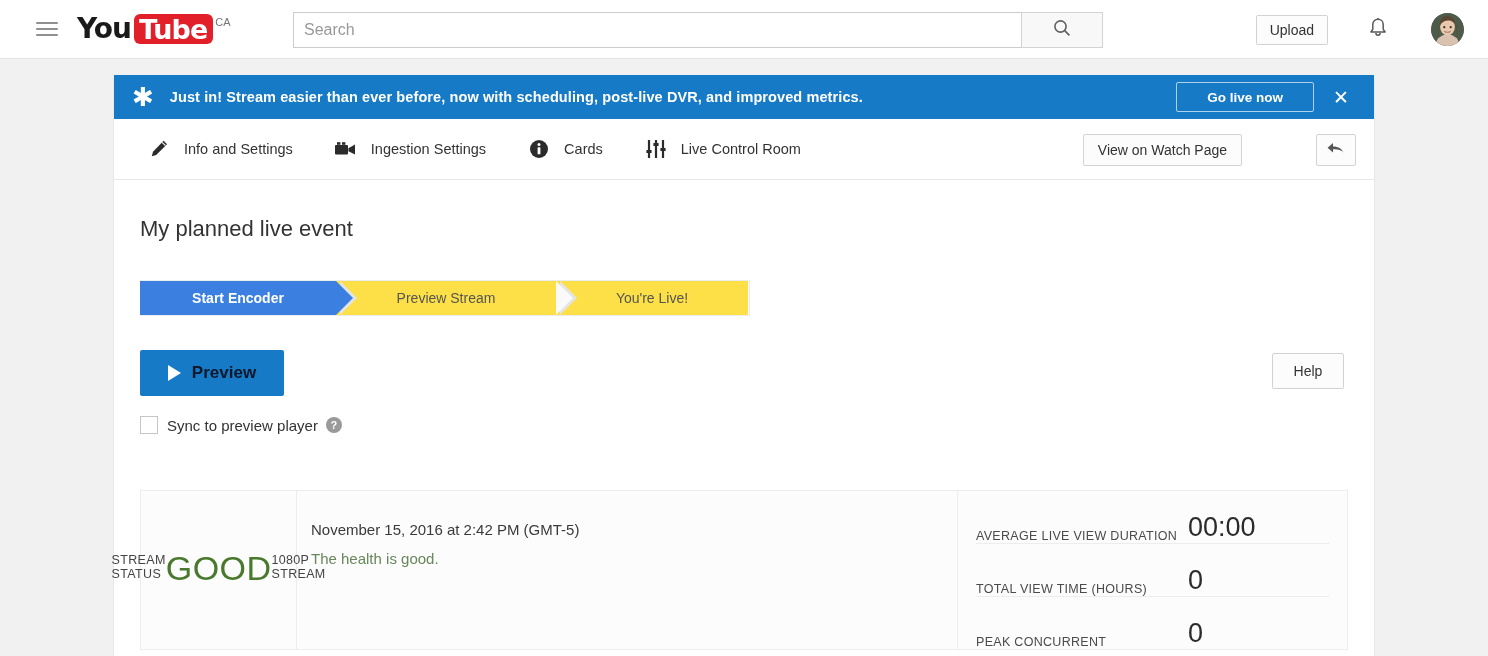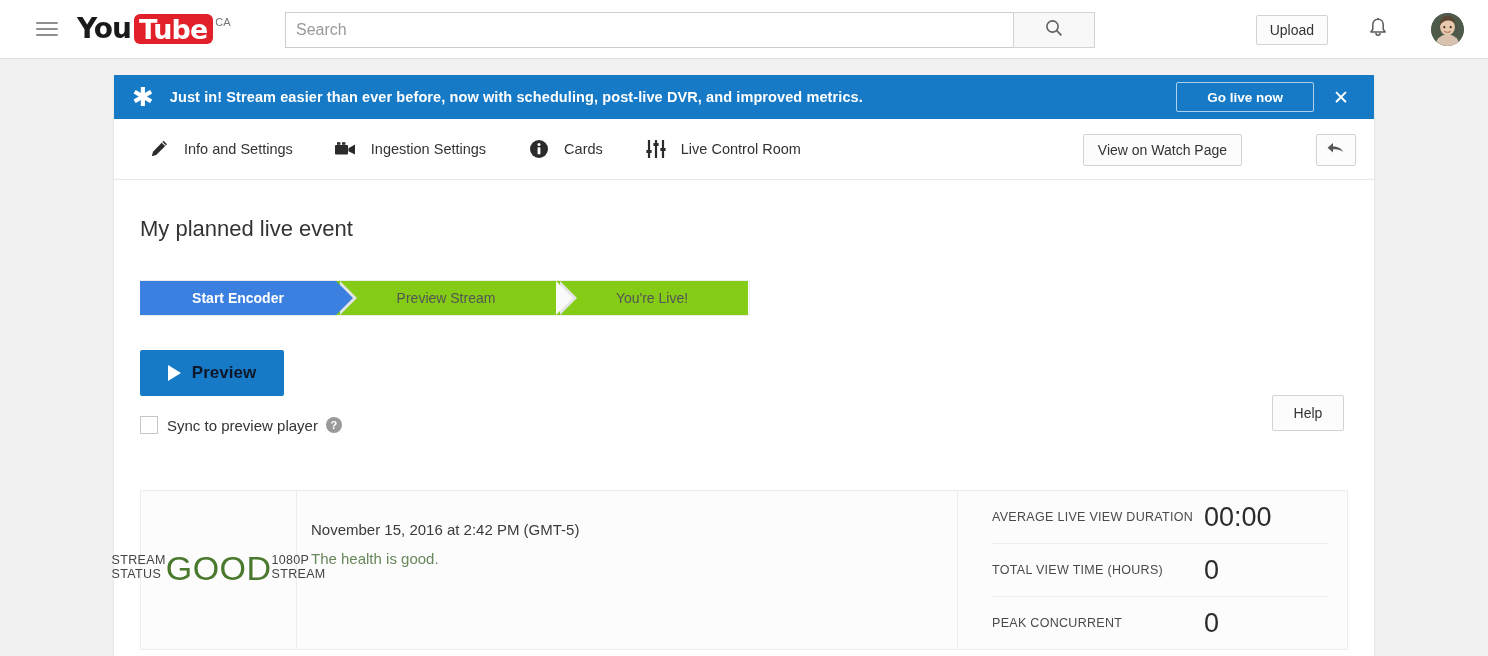--- a/index.html
+++ b/index.html
@@ -59,21 +59,21 @@
   }
   .logo-country {
     font-size: 11px;
     color: #767676;
     margin-left: 2px;
     margin-top: 2px;
     font-family: "Liberation Sans", sans-serif;
   }
 
   .search-area {
-    position: absolute; left: 285px; top: 12px;
+    position: absolute; left: 293px; top: 12px;
     display: flex; align-items: stretch; height: 36px;
   }
   .search-input {
     width: 728px; height: 36px;
     border: 1px solid #ccc;
     border-right: none;
     padding: 0 10px;
     font-size: 16px;
     color: #333;
     font-family: "Liberation Sans", sans-serif;
@@ -214,21 +214,21 @@
     display: flex;
     height: 36px;
     width: 610px;
     border: 1px solid #ececec;
     border-left: none;
     position: relative;
   }
   .step {
     position: relative;
     display: flex; align-items: center; justify-content: center;
-    background: #84cc16;
+    background: #fde047;
     font-size: 14px; color: #555;
     cursor: pointer;
   }
   .step.s1 { width: 196px; background: #3b7fe0; color: #fff; font-weight: bold; }
   .step.s2 { width: 220px; }
   .step.s3 { width: 192px; }
   .step .arrow, .step .arrow-inner {
     content: ""; position: absolute;
     right: -17px; top: 0;
     width: 0; height: 0;
@@ -271,21 +271,21 @@
     border-bottom: 8px solid transparent;
     margin-right: 11px;
   }
   .help-btn {
     position: absolute; right: 4px; top: 3px;
     width: 72px; height: 36px;
     background: #fcfcfc;
     border: 1px solid #d3d3d3;
     border-radius: 2px;
     display: flex; align-items: center; justify-content: center;
-    font-size: 14px; color: #333; cursor: pointer; margin-top: 42px;
+    font-size: 14px; color: #333; cursor: pointer;
   }
 
   .sync-row {
     margin-top: 16px;
     display: flex; align-items: center;
   }
   .checkbox {
     width: 18px; height: 18px;
     border: 1px solid #c6c6c6;
     background: #fff;
@@ -339,23 +339,22 @@
   .status-health { font-size: 15px; color: #68875b; margin-top: 12px; }
 
   .status-right {
     width: 390px;
     border-left: 1px solid #ededed;
     display: flex; flex-direction: column;
     padding: 0 18px;
   }
   .metric {
     flex: 1;
-    display: flex; align-items: center;
+    display: flex; align-items: flex-end;
     border-bottom: 1px solid #ededed;
-    margin-left: 16px;
   }
   .metric:last-child { border-bottom: none; }
   .metric-label {
     font-size: 12.5px; color: #4a4a4a;
     letter-spacing: .3px;
     width: 212px;
   }
   .metric-value {
     font-size: 27px; color: #2b2b2b;
     font-weight: normal;

